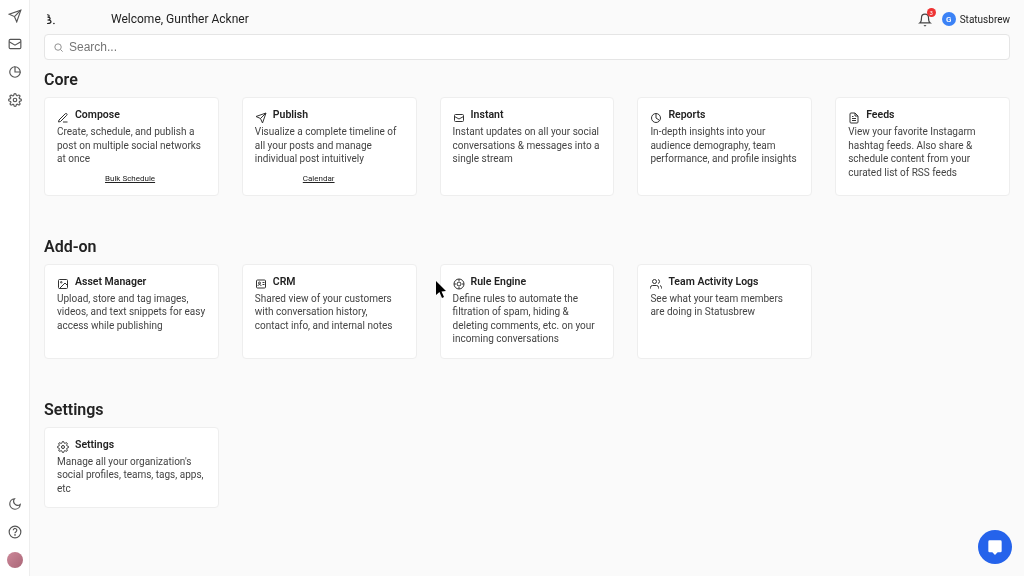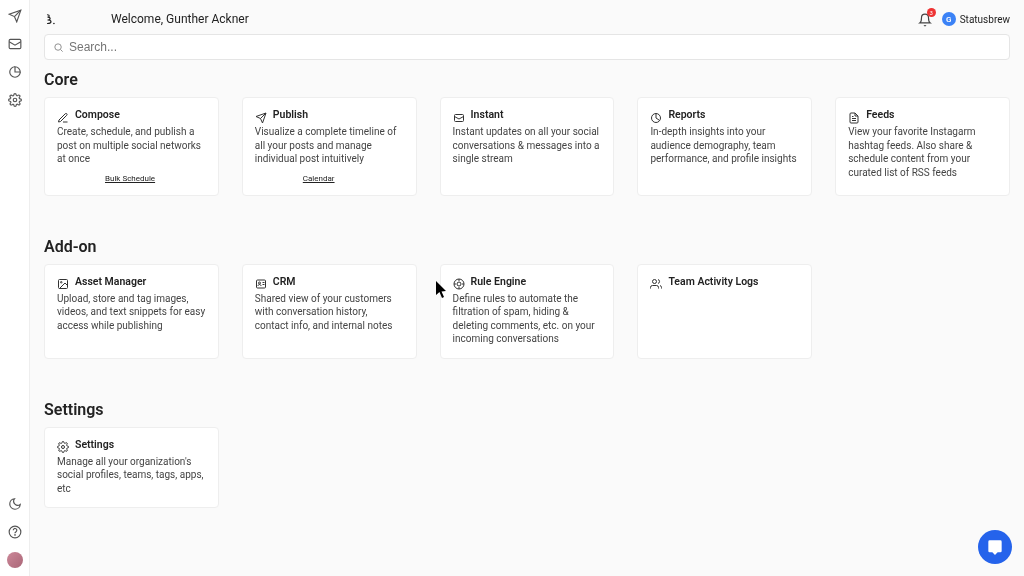--- a/index.html
+++ b/index.html
@@ -226,20 +226,21 @@
     <div class="card">
       <div class="card-header">
         <span class="card-icon"><svg viewBox="0 0 24 24">
               <path d="M17 21v-2a4 4 0 0 0-4-4H5a4 4 0 0 0-4 4v2"></path>
               <circle cx="9" cy="7" r="4"></circle>
               <path d="M23 21v-2a4 4 0 0 0-3-3.9"></path>
               <path d="M16 3.1a4 4 0 0 1 0 7.8"></path>
             </svg></span>
         <span class="card-title">Team Activity Logs</span>
       </div>
+      <p class="card-desc">See what your team members are doing in Statusbrew</p>
     </div>
     <div></div>
       <div></div>
   </div>
 
   <h2 class="section-title">Settings</h2>
   <div class="card-grid">
     <div class="card">
       <div class="card-header">
         <span class="card-icon"><svg viewBox="0 0 24 24">

